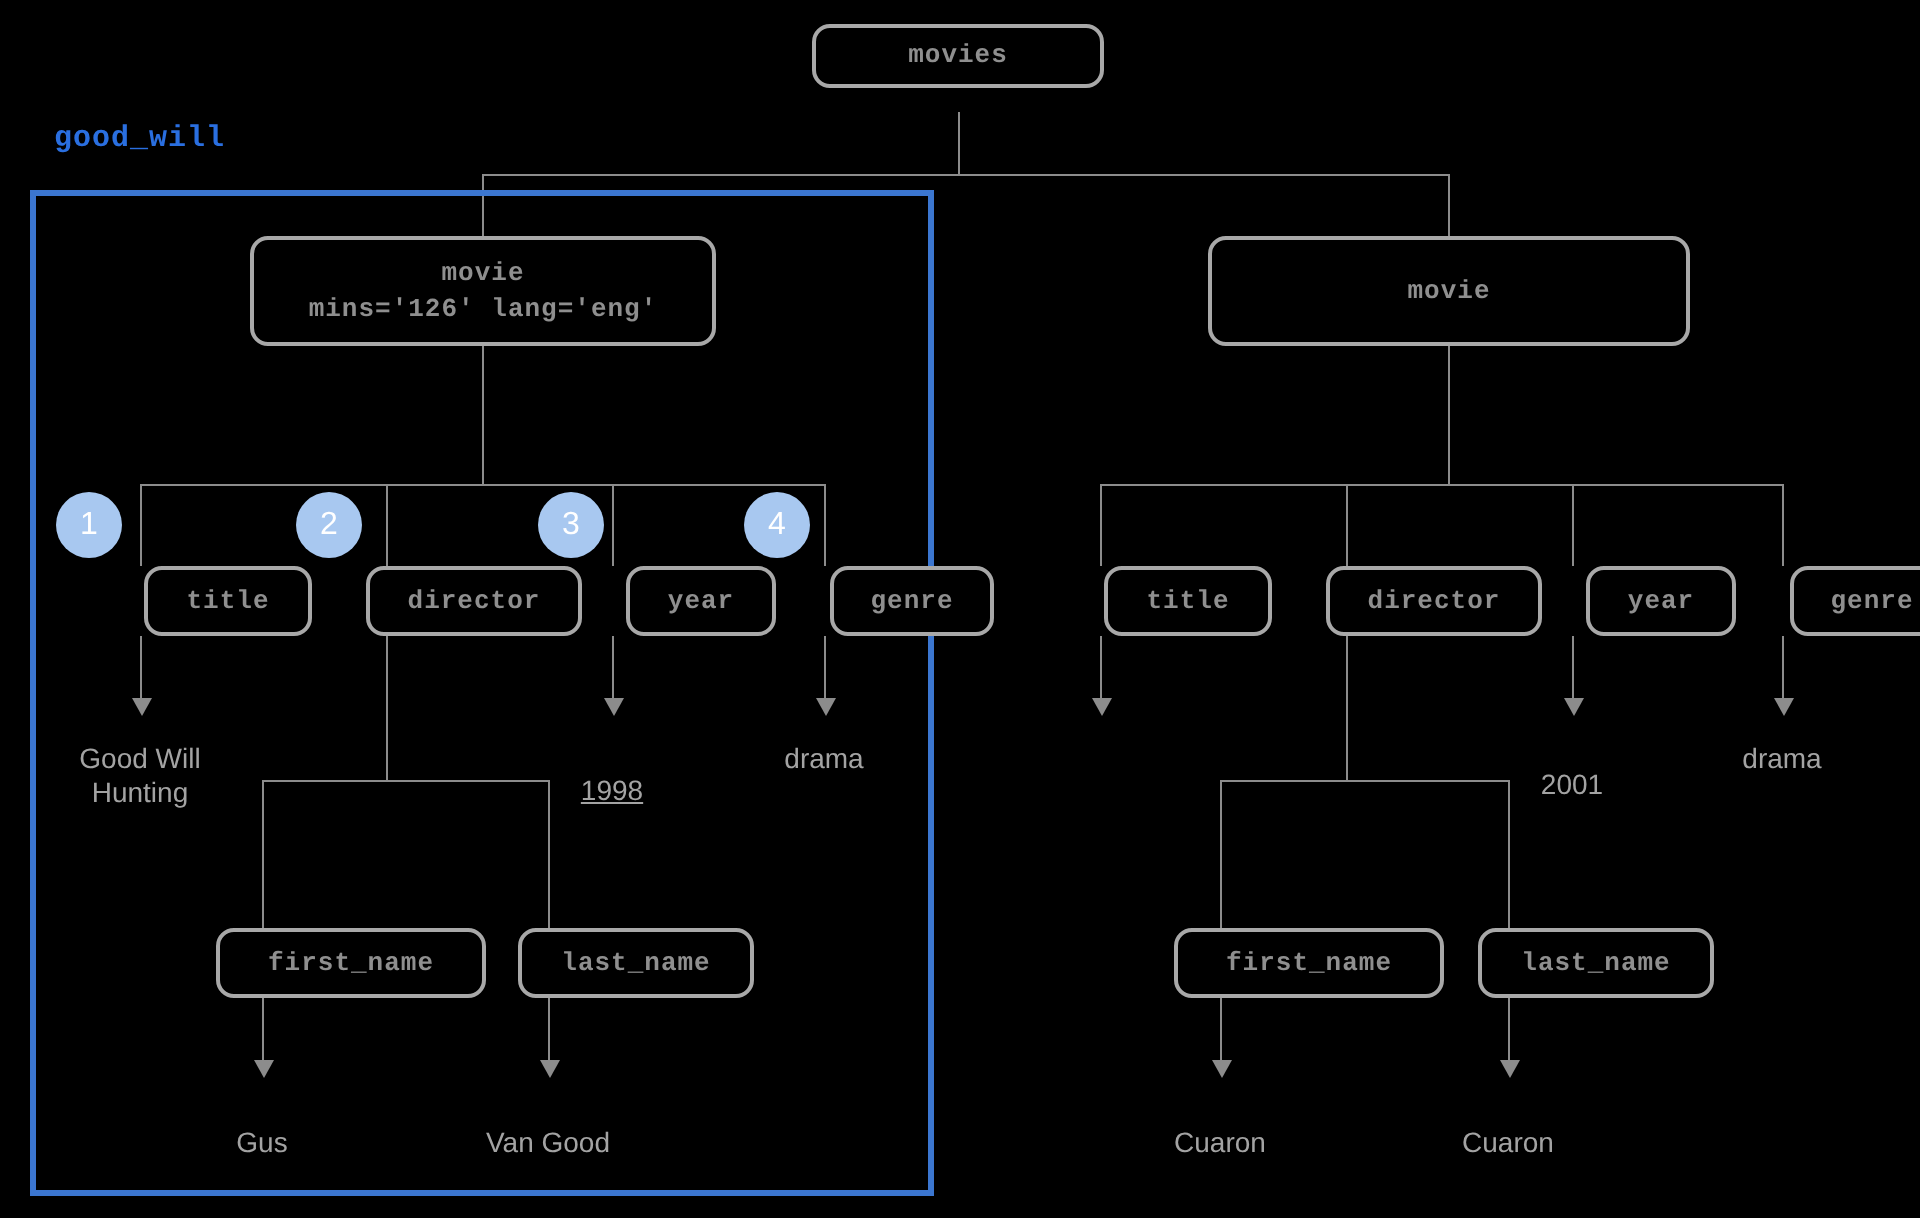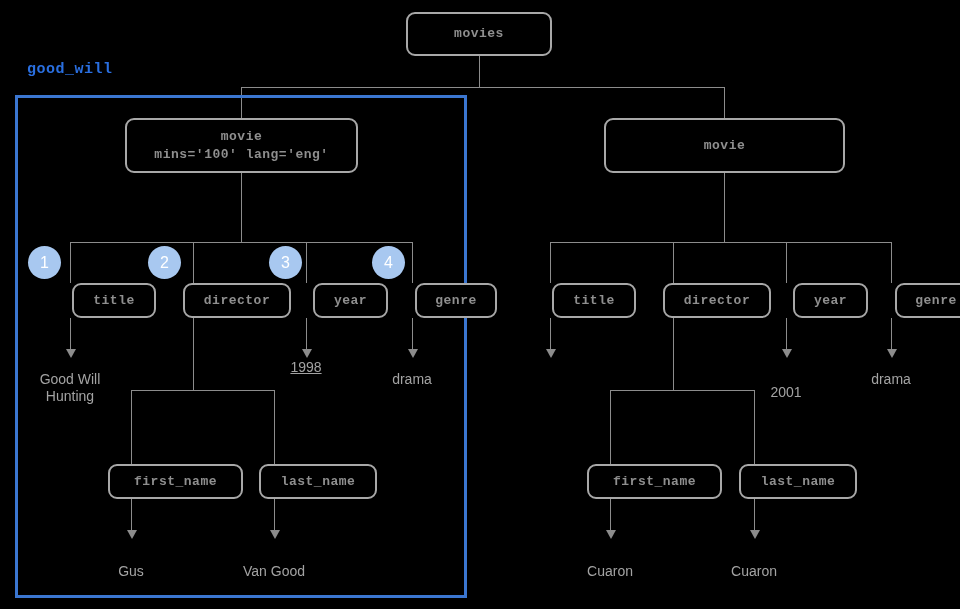--- a/index.html
+++ b/index.html
@@ -101,38 +101,38 @@
     align-items: center;
     justify-content: center;
     z-index: 5;
   }
 </style>
 </head>
 <body>
 
 <div id="stage">
 
-  <div class="node" style="left:406px; top:12px; width:146px; height:44px;">
+  <div class="node" style="left:406px; top:12px; width:146px; height:32px;">
     <span class="tag-name">movies</span>
   </div>
 
   <div class="ln-v" style="left:479px; top:56px; height:31px;"></div>
 
   <div class="ln-h" style="left:241px; top:87px; width:484px;"></div>
 
   <div class="ln-v" style="left:241px; top:87px; height:31px;"></div>
 
   <div class="ln-v" style="left:724px; top:87px; height:31px;"></div>
 
   <div id="highlight-label" style="left:27px; top:61px;">good_will</div>
   <div id="highlight-box" style="left:15px; top:95px; width:452px; height:503px;"></div>
 
   <div class="node" style="left:125px; top:118px; width:233px; height:55px;">
     <span class="tag-name">movie</span>
-    <span class="tag-attrs">mins='100' lang='eng'</span>
+    <span class="tag-attrs">mins='126' lang='eng'</span>
   </div>
 
   <div class="ln-v" style="left:241px; top:173px; height:69px;"></div>
   <div class="ln-h" style="left:70px; top:242px; width:343px;"></div>
 
   <div class="ln-v" style="left:70px; top:242px; height:41px;"></div>
   <div class="ln-v" style="left:193px; top:242px; height:41px;"></div>
   <div class="ln-v" style="left:306px; top:242px; height:41px;"></div>
   <div class="ln-v" style="left:412px; top:242px; height:41px;"></div>
 
@@ -162,21 +162,21 @@
     <span class="tag-name">genre</span>
   </div>
 
   <div class="ln-v" style="left:70px; top:318px; height:33px;"></div>
   <div class="arrow" style="left:66px; top:349px;"></div>
   <div class="value" style="left:10px; top:371px; width:120px;">Good Will
 Hunting</div>
 
   <div class="ln-v" style="left:306px; top:318px; height:33px;"></div>
   <div class="arrow" style="left:302px; top:349px;"></div>
-  <div class="value" style="left:246px; top:359px; width:120px;text-decoration:underline;">1998</div>
+  <div class="value" style="left:246px; top:387px; width:120px;text-decoration:underline;">1998</div>
 
   <div class="ln-v" style="left:412px; top:318px; height:33px;"></div>
   <div class="arrow" style="left:408px; top:349px;"></div>
   <div class="value" style="left:352px; top:371px; width:120px;">drama</div>
 
   <div class="ln-v" style="left:193px; top:318px; height:72px;"></div>
   <div class="ln-h" style="left:131px; top:390px; width:143px;"></div>
   <div class="ln-v" style="left:131px; top:390px; height:74px;"></div>
   <div class="ln-v" style="left:274px; top:390px; height:74px;"></div>
 

